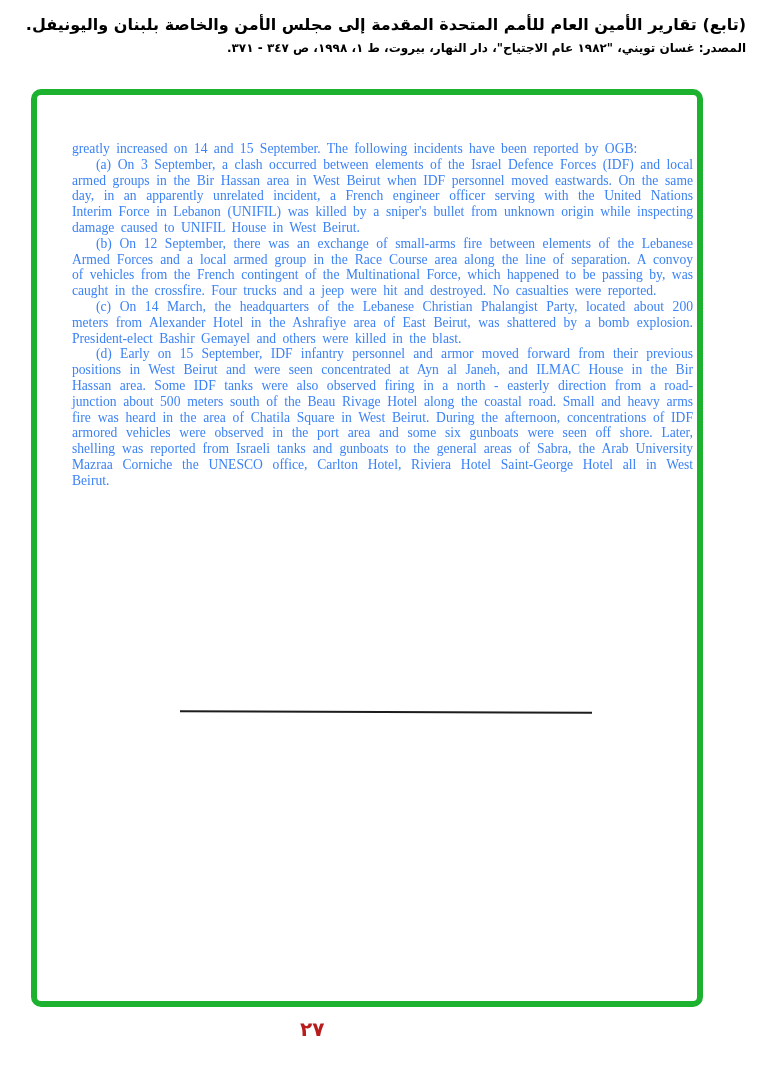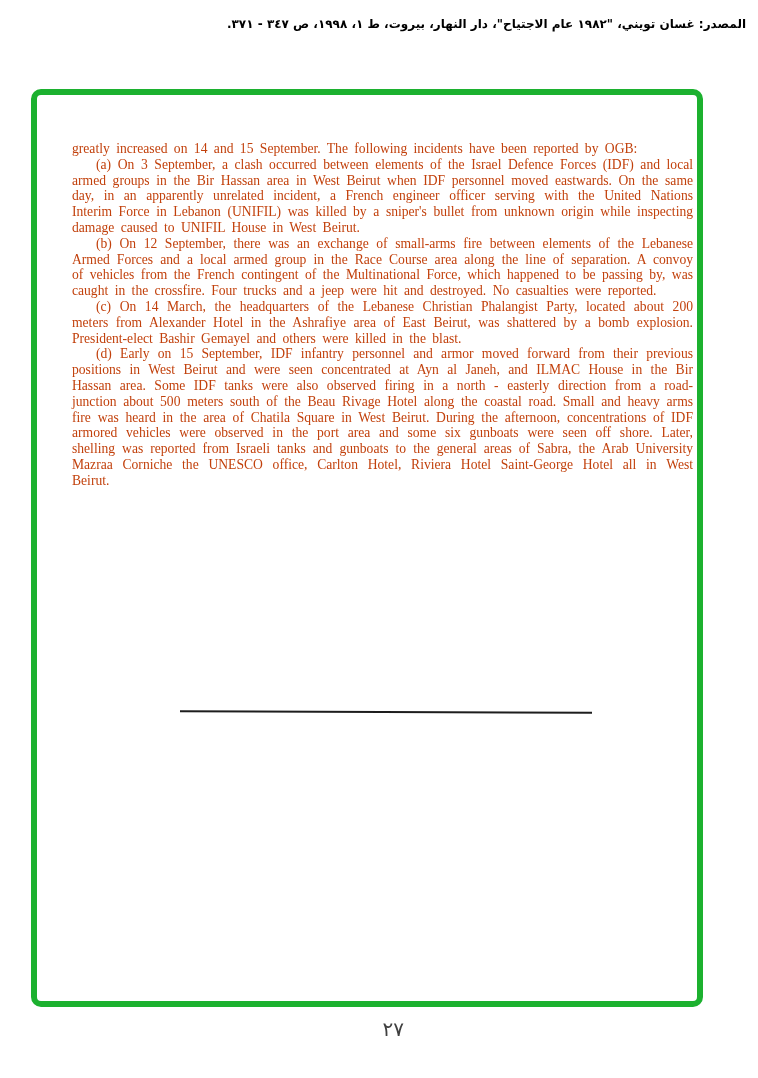--- a/index.html
+++ b/index.html
@@ -55,21 +55,21 @@
   
   .body-text {
     position: absolute;
     left: 72px;
     top: 141px;
     width: 621px;
     font-size: 13.6px;
     line-height: 15.8px;
     text-align: justify;
     word-spacing: 3px;
-    color: #c2410c;
+    color: #3b82f6;
   }
   .body-text p {
     margin: 0;
     padding: 0;
   }
   .body-text p.indent {
     text-indent: 24px;
   }
 
   
@@ -82,33 +82,34 @@
     background: #1d1d1d;
     transform: rotate(0.2deg);
   }
 
   
   .page-number {
     position: absolute;
     top: 1017px;
     left: 300px;
     width: 104px;
-    text-align: right;
+    text-align: left;
     direction: rtl;
     font-family: "DejaVu Sans", sans-serif;
-    font-weight: normal;
+    font-weight: bold;
     font-size: 20px;
     letter-spacing: 7px;
-    color: #404040;
+    color: #b91c1c;
   }
 </style>
 </head>
 <body>
 
 <div class="header">
+  <div class="header-line1">(تابع) تقارير الأمين العام للأمم المتحدة المقدمة إلى مجلس الأمن والخاصة بلبنان واليونيفل.</div>
   <div class="header-line2">المصدر: غسان تويني، "١٩٨٢ عام الاجتياح"، دار النهار، بيروت، ط ١، ١٩٩٨، ص ٣٤٧ - ٣٧١.</div>
 </div>
 
 <div class="scan-border"></div>
 
 <div class="body-text">
   <p>greatly increased on 14 and 15 September. The following incidents have been reported by OGB:</p>
   <p class="indent">(a) On 3 September, a clash occurred between elements of the Israel Defence Forces (IDF) and local armed groups in the Bir Hassan area in West Beirut when IDF personnel moved eastwards. On the same day, in an apparently unrelated incident, a French engineer officer serving with the United Nations Interim Force in Lebanon (UNIFIL) was killed by a sniper's bullet from unknown origin while inspecting damage caused to UNIFIL House in West Beirut.</p>
   <p class="indent">(b) On 12 September, there was an exchange of small-arms fire between elements of the Lebanese Armed Forces and a local armed group in the Race Course area along the line of separation. A convoy of vehicles from the French contingent of the Multinational Force, which happened to be passing by, was caught in the crossfire. Four trucks and a jeep were hit and destroyed. No casualties were reported.</p>
   <p class="indent">(c) On 14 March, the headquarters of the Lebanese Christian Phalangist Party, located about 200 meters from Alexander Hotel in the Ashrafiye area of East Beirut, was shattered by a bomb explosion. President-elect Bashir Gemayel and others were killed in the blast.</p>

